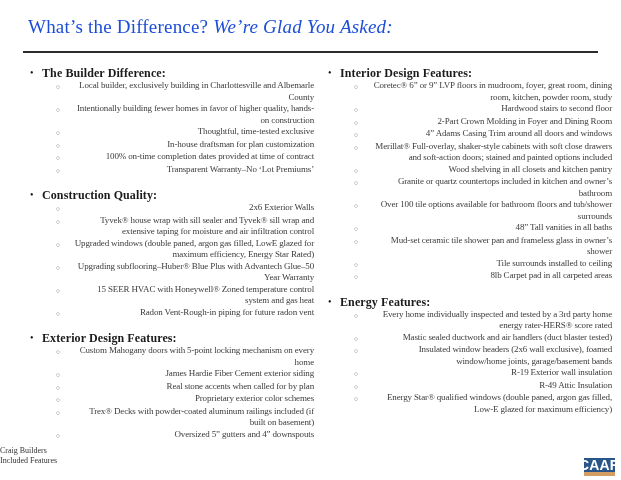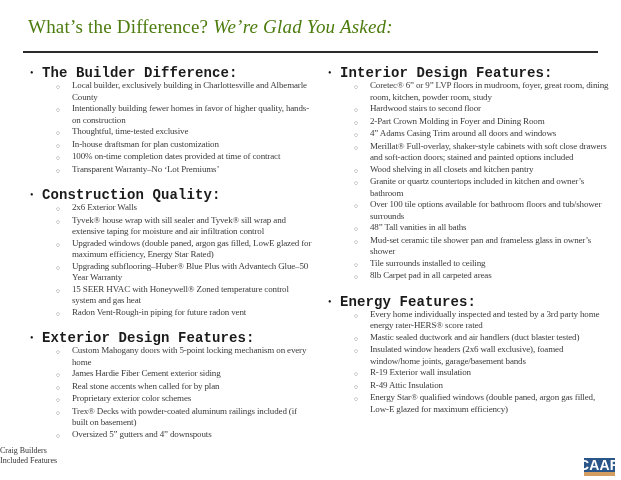--- a/index.html
+++ b/index.html
@@ -6,54 +6,54 @@
   body {
     width:621px; height:480px;
     background:#ffffff;
     font-family:"Liberation Serif", serif;
     color:#3c3c3c;
     position:relative;
     overflow:hidden;
   }
   .page-title {
     position:absolute; left:28px; top:16px;
-    font-size:19px; color:#4d7c0f; white-space:nowrap;
+    font-size:19px; color:#1d4ed8; white-space:nowrap;
     letter-spacing:0.2px;
   }
   .title-italic { font-style:italic; }
   .title-rule {
     position:absolute; left:23px; top:51px;
     width:575px; height:2px; background:#2b2b2b;
   }
   .columns {
     position:absolute; left:30px; top:67px; width:582px;
     display:flex; gap:14px; align-items:flex-start;
   }
   .col { width:284px; }
   .section { margin-bottom:13px; }
   .row { display:flex; align-items:flex-start; }
   .head-row { margin-bottom:1px; }
   .b1 {
     width:12px; flex:0 0 12px;
     font-size:10px; line-height:12px; color:#111;
   }
   .head {
-    font-weight:bold; font-size:14px; line-height:12px;
-    color:#1b1b1b; letter-spacing:0.1px;font-family:Liberation Mono, monospace;
+    font-weight:bold; font-size:12px; line-height:12px;
+    color:#1b1b1b; letter-spacing:0.1px;
   }
   .item-row { padding-left:26px; }
   .b2 {
     width:16px; flex:0 0 16px;
     font-size:6.5px; line-height:11.5px; color:#555;
     padding-top:1px;
   }
   .txt {
     flex:1;
     font-size:9px; line-height:11.5px;
-    letter-spacing:-0.15px; color:#3c3c3c;
+    letter-spacing:-0.15px; color:#3c3c3c;text-align:right;
   }
   .footer {
     position:absolute; left:0; top:446px; width:621px;
     text-align:left; font-size:8px; line-height:10px; color:#333;
   }
   .caar-logo {
     position:absolute; left:584px; top:458px;
     width:31px; height:18px;
     display:flex; align-items:center; justify-content:center;
     font-family:"Liberation Sans", sans-serif;

